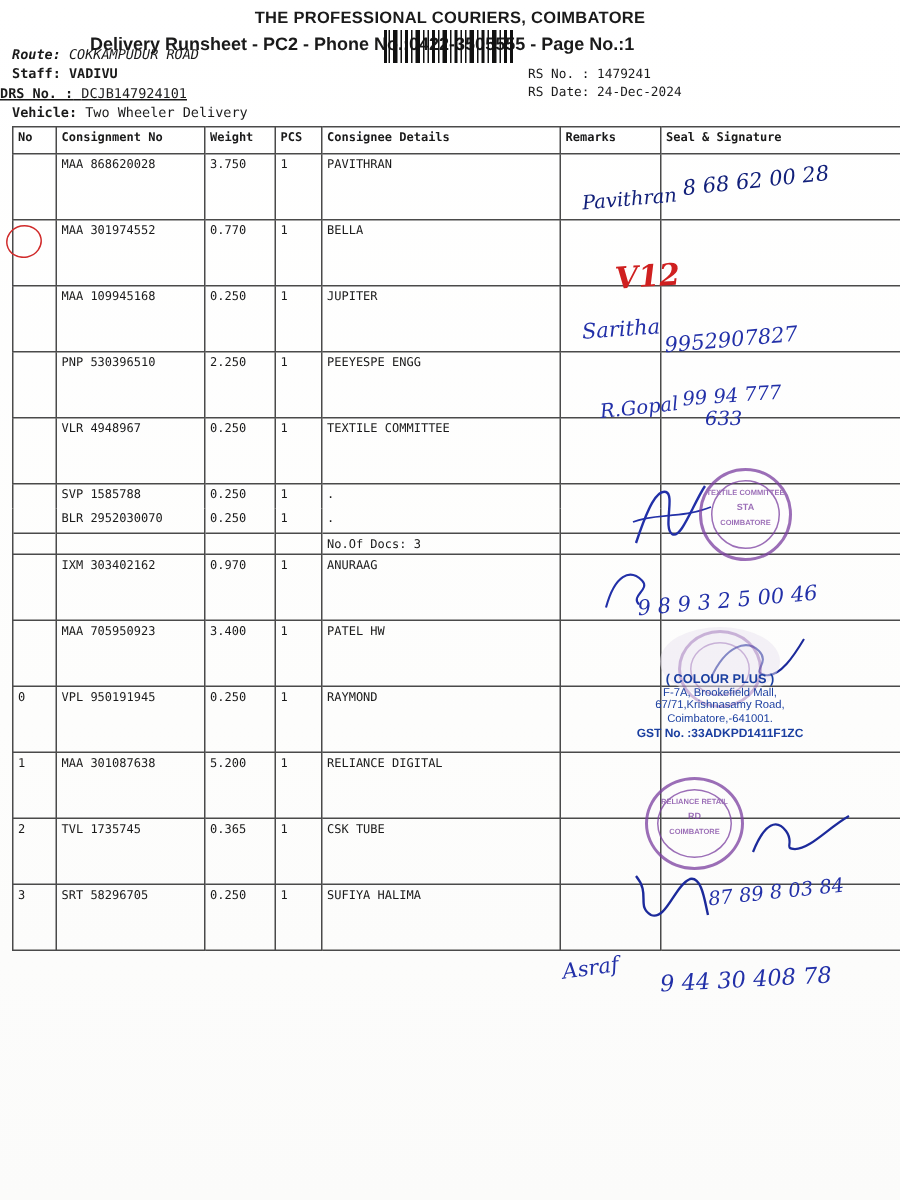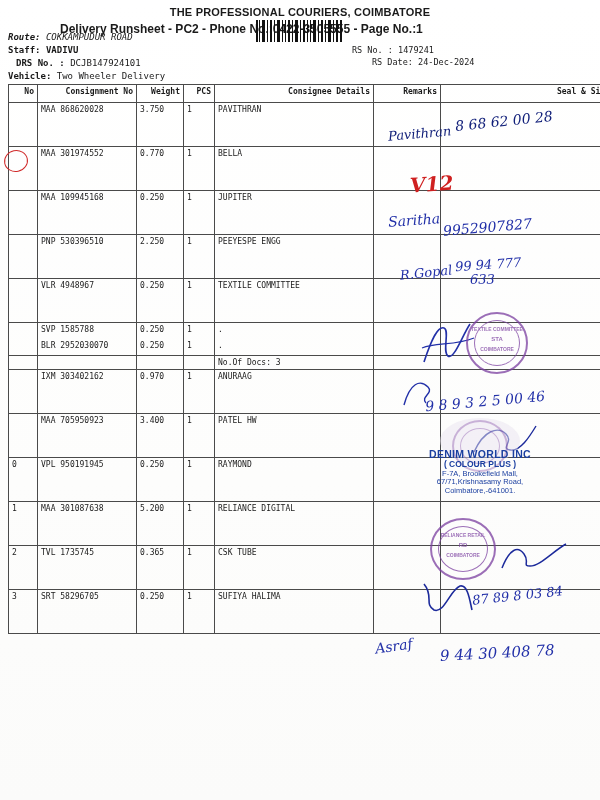--- a/index.html
+++ b/index.html
@@ -56,31 +56,31 @@
     top: 0; bottom: 0;
     background: #111;
   }
   .hdr-right1 {
     position: absolute;
     left: 352px; top: 45px;
     font-size: 8.5px;
   }
   .hdr-right2 {
     position: absolute;
-    left: 372px; top: 57px;
+    left: 352px; top: 57px;
     font-size: 8.5px;
   }
   .meta-route {
     position: absolute; left: 8px; top: 32px; font-size: 9px; font-style: italic;
   }
   .meta-staff {
     position: absolute; left: 8px; top: 45px; font-size: 9px; font-weight: bold;
   }
   .meta-drs {
-    position: absolute; left: 16px; top: 58px; font-size: 9px;
+    position: absolute; left: 0; top: 58px; font-size: 9px; text-decoration: underline;
   }
   .meta-vehicle {
     position: absolute; left: 8px; top: 71px; font-size: 9px;
   }
   .meta-label { font-weight: bold; }
 
   
   .tbl {
     position: absolute;
     left: 8px; top: 84px;
@@ -94,21 +94,20 @@
     font-family: "DejaVu Sans Mono", monospace;
     padding: 2px 3px;
     vertical-align: top;
     text-align: left;
     background: transparent;
   }
   .tbl th {
     font-weight: bold;
     height: 13px;
     font-size: 8px;
-    text-align: right;
   }
   .c-no     { width: 22px; }
   .c-cn     { width: 92px; }
   .c-wt     { width: 40px; margin-top: 44px; }
   .c-pcs    { width: 24px; }
   .c-cons   { width: 152px; }
   .c-rem    { width: 60px; margin-top: 48px; }
   .c-sign   { width: 190px; }
 
   .row-tall td { height: 39px; }
@@ -442,25 +441,25 @@
     <div class="t2">STA</div>
     <div class="t3">COIMBATORE</div>
   </div>
 
   <div class="smudge" style="left:440px; top:418px; width:80px; height:46px;"></div>
   <div class="stamp-circle" style="left:452px; top:420px; width:52px; height:48px; opacity:.35;">
     <div class="inner"></div>
   </div>
 
   <div class="stamp-box" style="left:370px; top:448px; width:220px;">
-    <div class="l1">DENIM WORLD INC</div>
     <div class="l2">( COLOUR PLUS )</div>
     <div class="l3" style="white-space:pre-line;">F-7A, Brookefield Mall,
 67/71,Krishnasamy Road,
 Coimbatore,-641001.</div>
+    <div class="l4">GST No. :33ADKPD1411F1ZC</div>
   </div>
 
   <div class="stamp-circle" style="left:430px; top:518px; width:62px; height:58px;">
     <div class="inner"></div>
     <div class="t1">RELIANCE RETAIL</div>
     <div class="t2">RD</div>
     <div class="t3">COIMBATORE</div>
   </div>
 </div>
 

